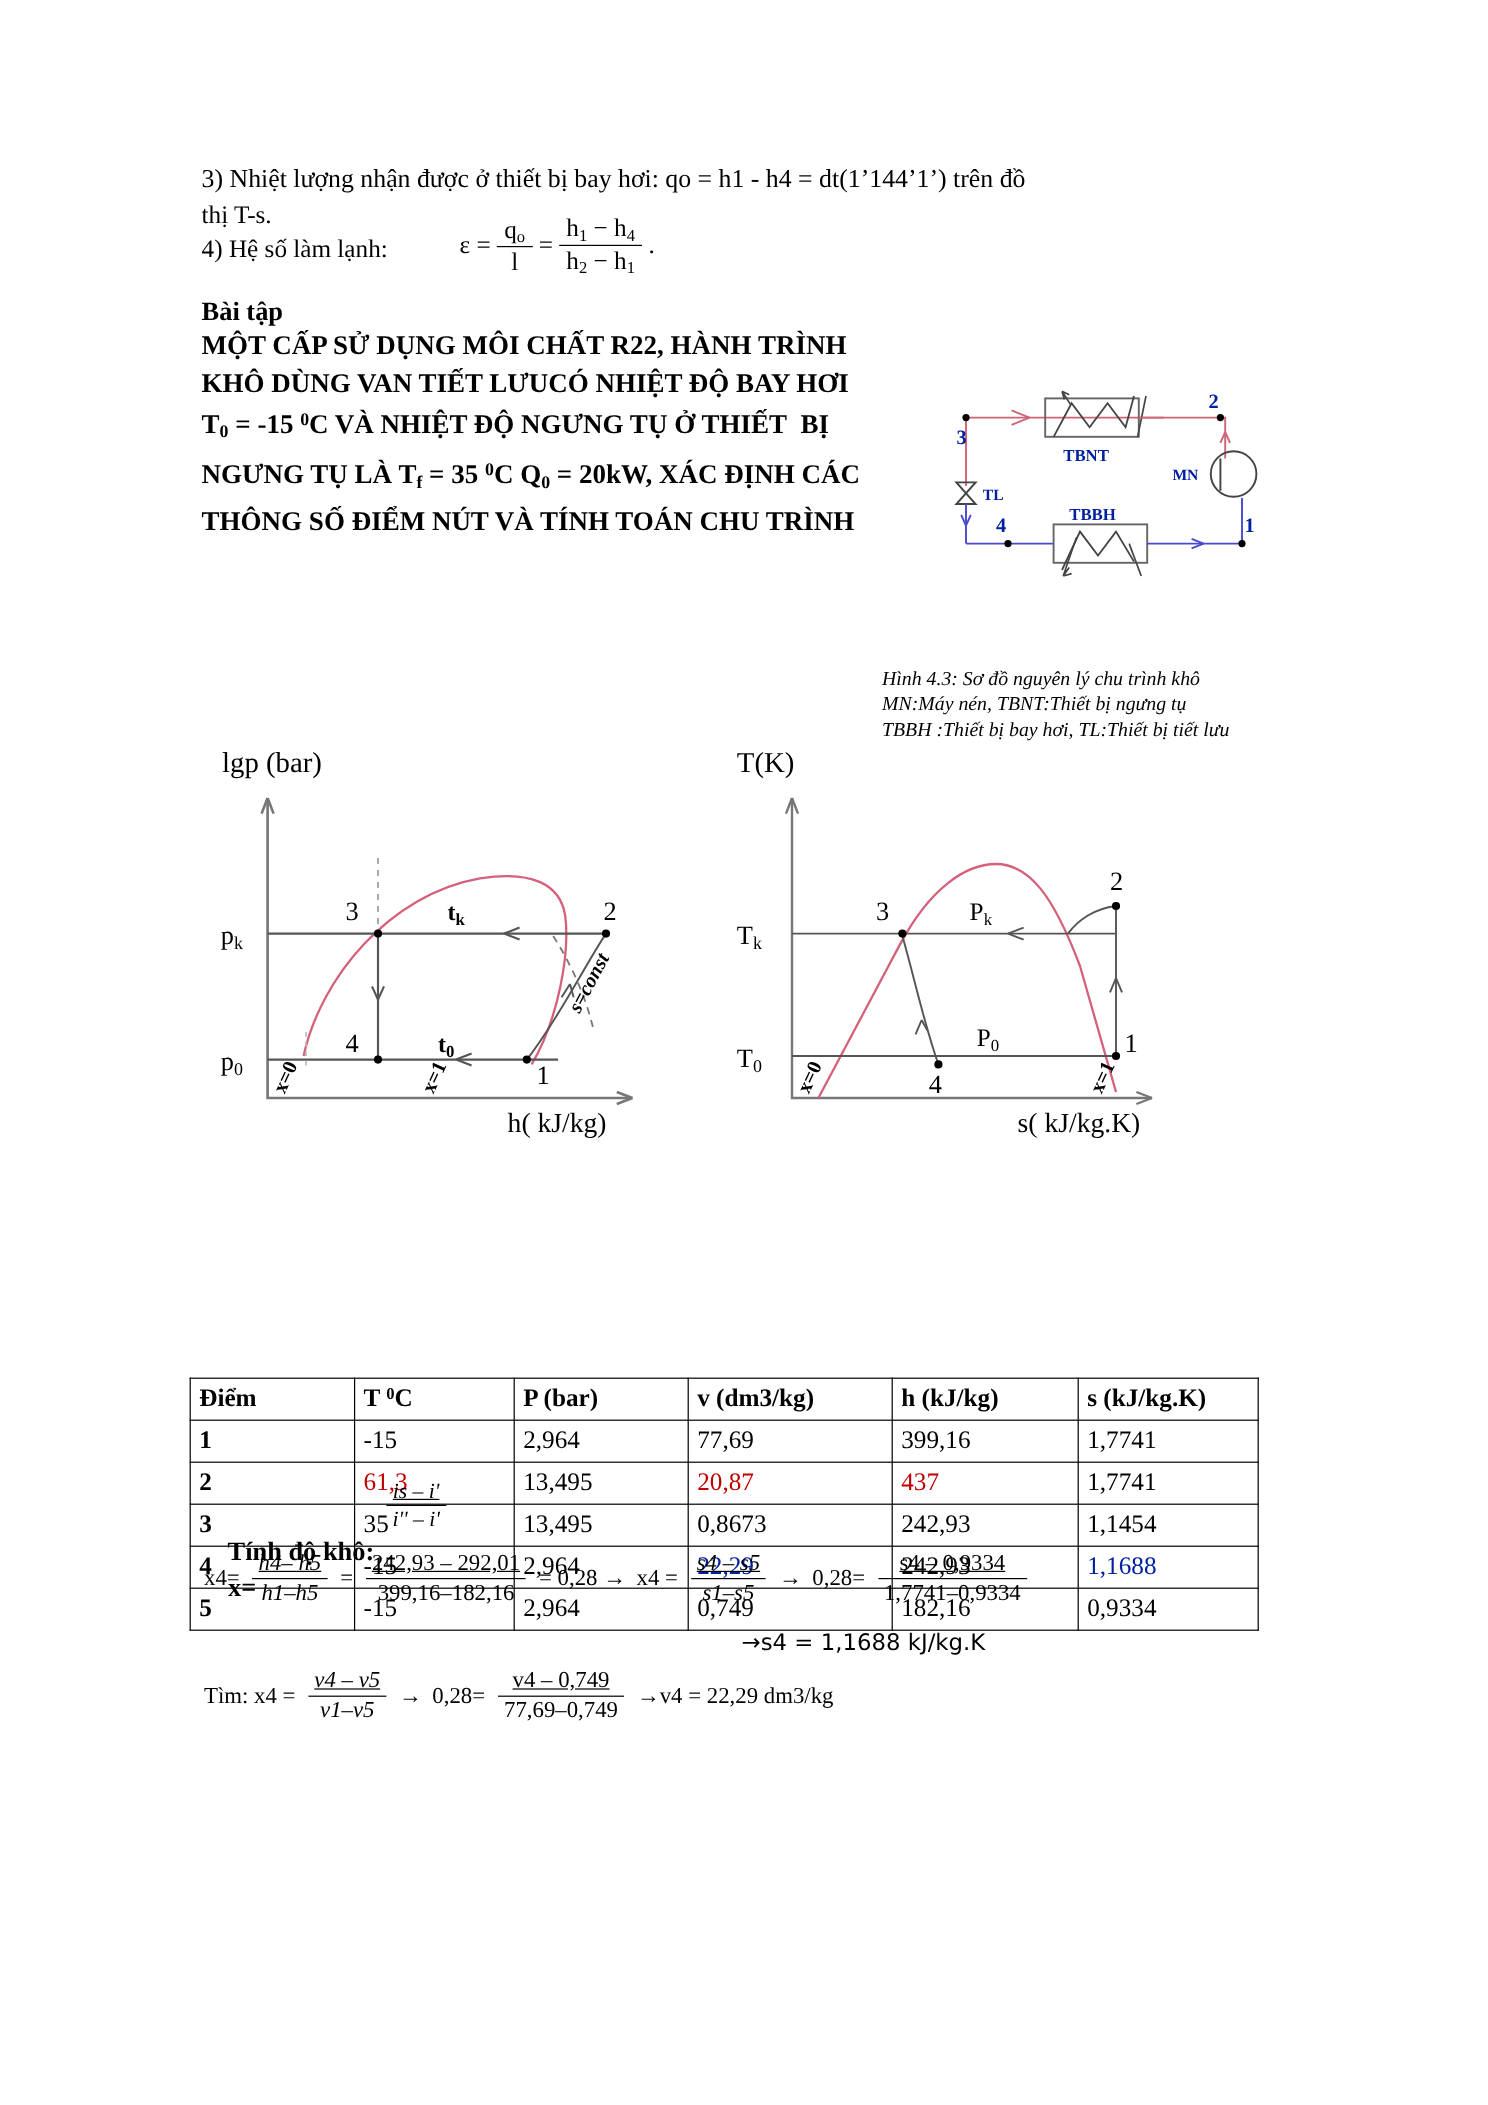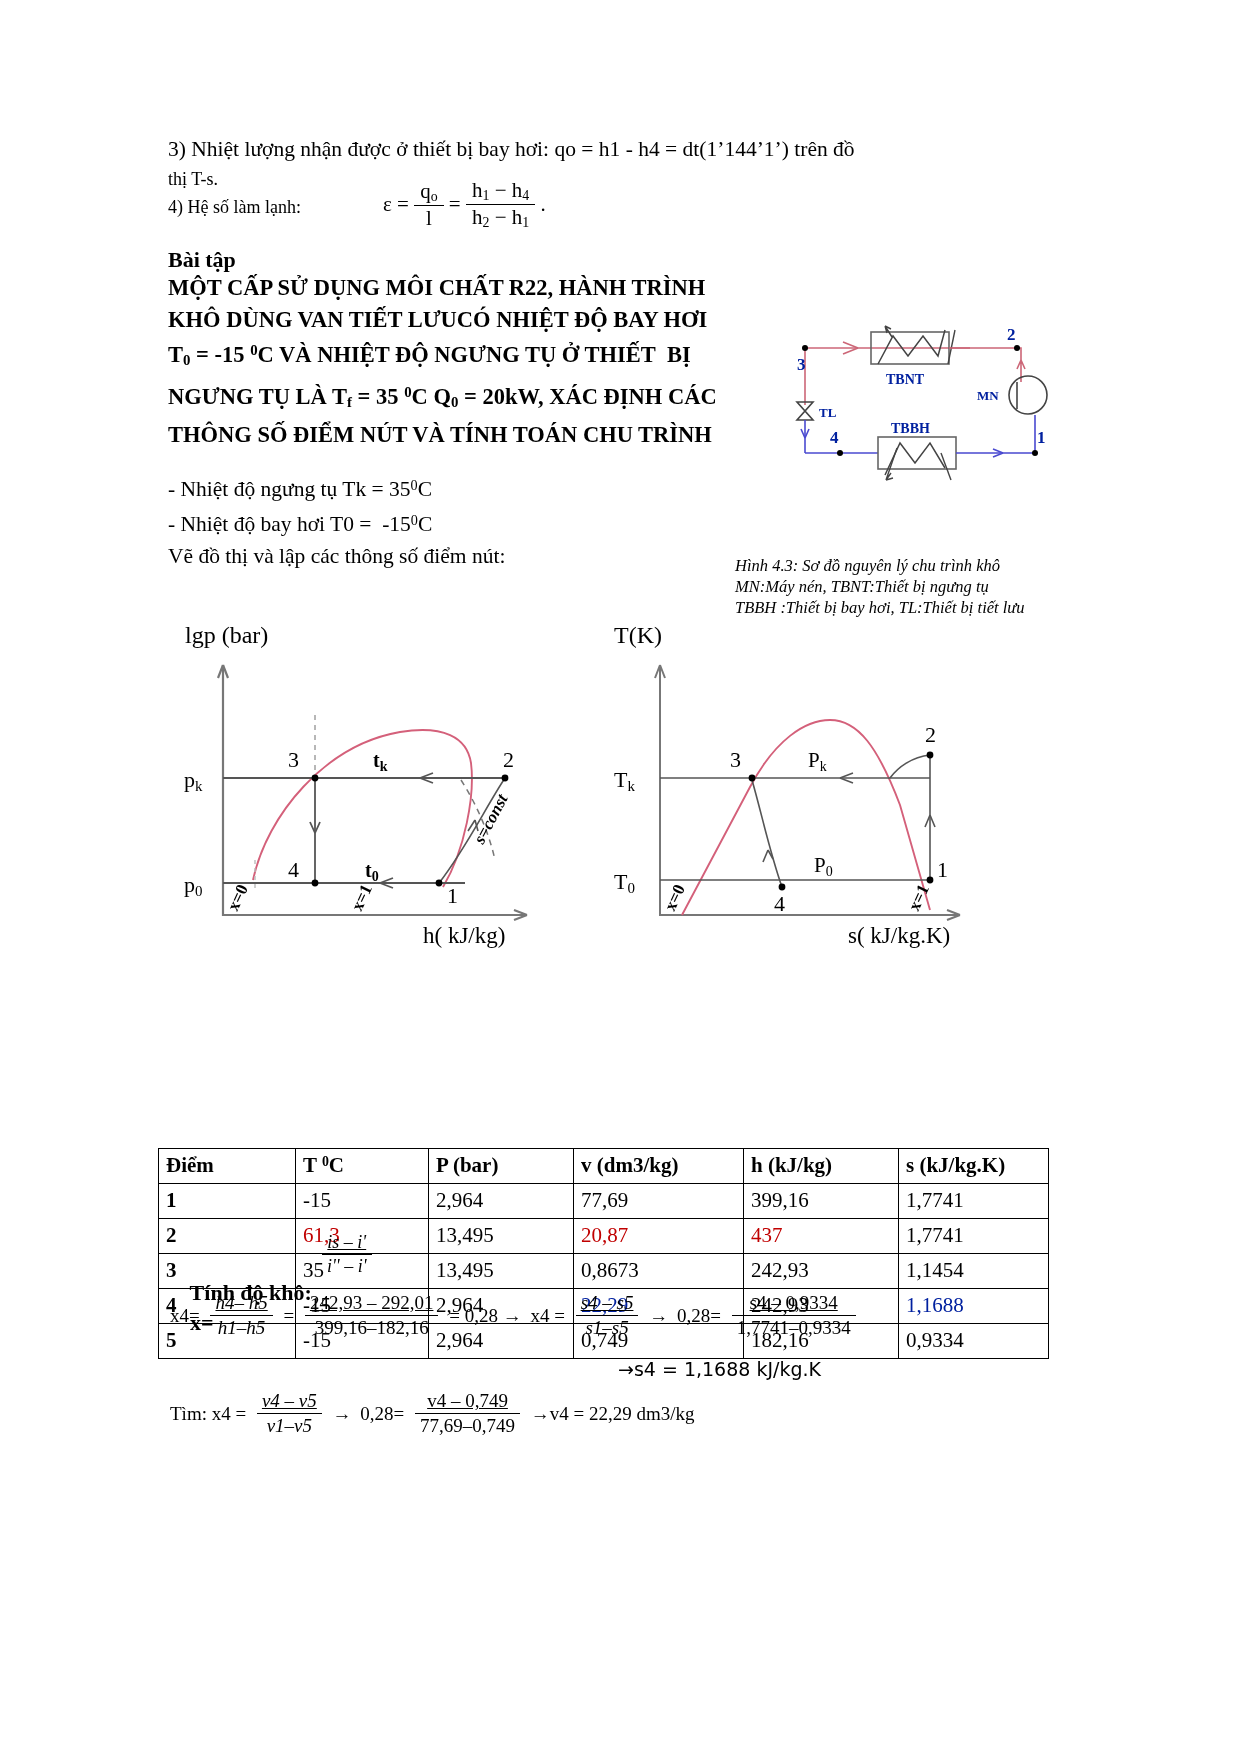--- a/index.html
+++ b/index.html
@@ -19,21 +19,21 @@
     position: absolute;
     left: 0; top: 0;
     width: 1169px;
     height: 1754px;
     background: #fff;
   }
   
   .txt {
     position: absolute;
     font-family: "Liberation Serif", serif;
-    font-size: 18px;
+    font-size: 21px;
     line-height: 30px;
     color: #000;
     white-space: pre;
   }
   sub { font-size: 0.66em; vertical-align: -0.25em; }
   sup { font-size: 0.66em; vertical-align: 0.45em; }
 
   
   #intro-line-1 { left: 168px; top: 134px; width: 800px; font-size: 21.5px; }
   #intro-line-2 { left: 168px; top: 164px; }
@@ -157,25 +157,20 @@
       <span class="den">h<sub>2</sub> − h<sub>1</sub></span>
     </span>
     <span class="eq">.</span>
   </div>
 
   <div class="txt" id="baitap-label">Bài tập</div>
   <div id="headline">
     MỘT CẤP SỬ DỤNG MÔI CHẤT R22, HÀNH TRÌNH KHÔ DÙNG VAN TIẾT LƯUCÓ NHIỆT ĐỘ BAY HƠI T<sub>0</sub> = -15&nbsp;<sup>0</sup>C VÀ NHIỆT ĐỘ NGƯNG TỤ Ở THIẾT&nbsp; BỊ NGƯNG TỤ LÀ T<sub>f</sub> = 35&nbsp;<sup>0</sup>C Q<sub>0</sub> = 20kW, XÁC ĐỊNH CÁC THÔNG SỐ ĐIỂM NÚT VÀ TÍNH TOÁN CHU TRÌNH
   </div>
 
-  <div id="given-block">
-    <div>- Nhiệt độ ngưng tụ Tk = 35<sup>0</sup>C</div>
-    <div>- Nhiệt độ bay hơi T0 =&nbsp; -15<sup>0</sup>C</div>
-    <div>Vẽ đồ thị và lập các thông số điểm nút:</div>
-  </div>
 
   <svg id="schematic" viewBox="0 0 360 215">
 
     <path d="M 60 58 L 60 115" stroke="#cc6677" stroke-width="1.6" fill="none"></path>
     <path d="M 60 58 L 225 58" stroke="#cc6677" stroke-width="1.6" fill="none"></path>
     <path d="M 113 58 L 98 52 M 113 58 L 98 64" stroke="#cc6677" stroke-width="1.6" fill="none"></path>
     <rect x="126" y="42" width="78" height="32" fill="none" stroke="#666" stroke-width="1.6"></rect>
     <polyline points="133,74 148,46 163,66 178,46 193,66 200,40" fill="none" stroke="#444" stroke-width="1.5"></polyline>
     <path d="M 147 47 L 140 36 M 140 36 L 142 43 M 140 36 L 146 39" stroke="#444" stroke-width="1.4" fill="none"></path>
     <path d="M 203 74 L 210 40" stroke="#444" stroke-width="1.4" fill="none"></path>

